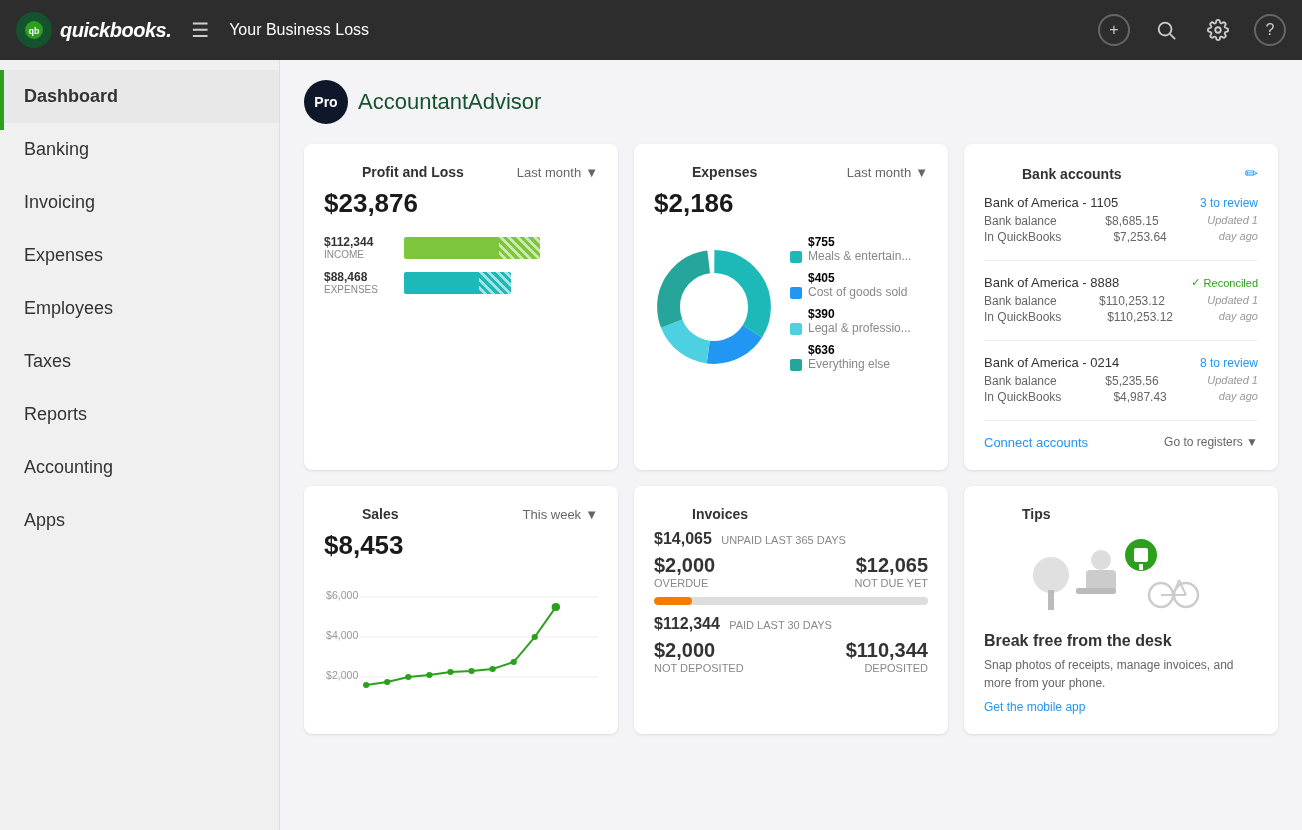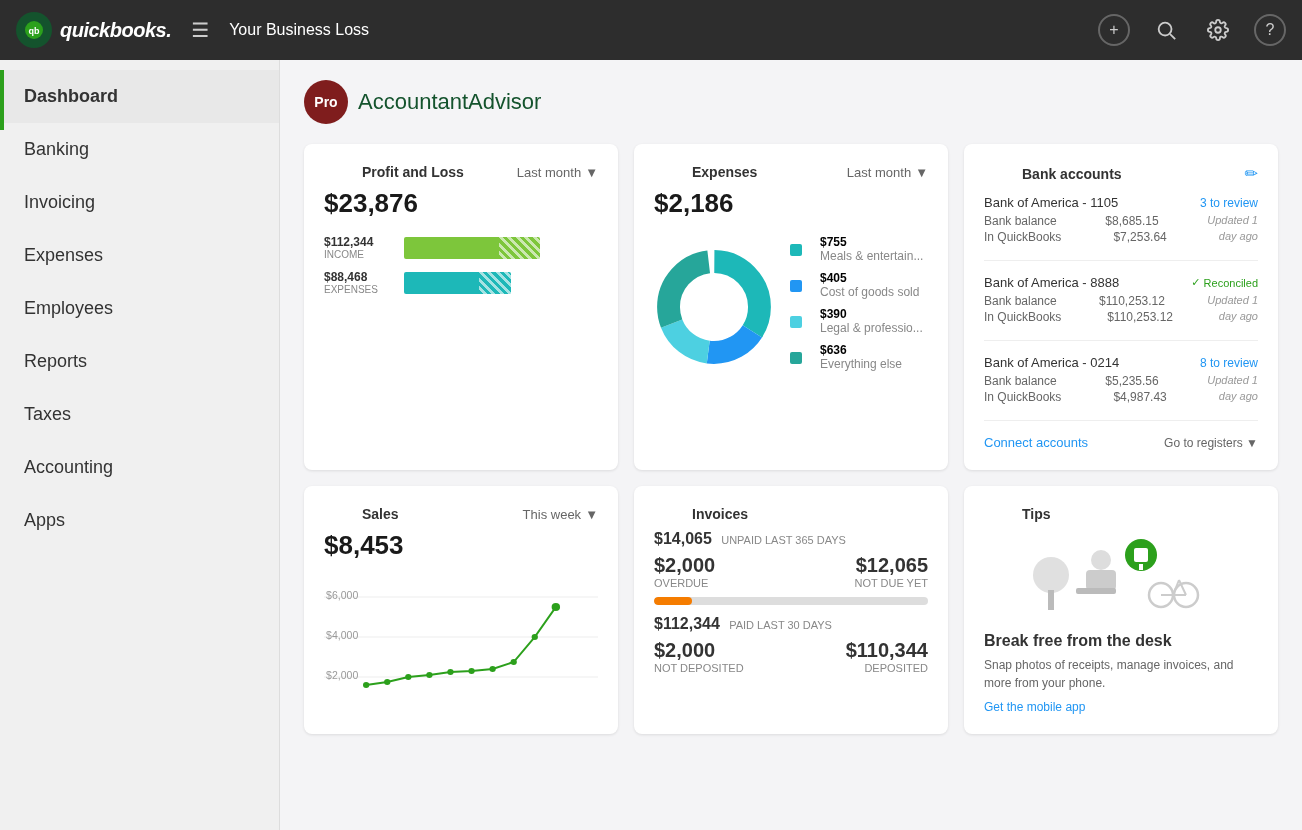--- a/index.html
+++ b/index.html
@@ -115,21 +115,21 @@
 
     
     .pro-header {
       display: flex;
       align-items: center;
       gap: 10px;
       margin-bottom: 20px;
     }
     .pro-badge {
       width: 44px; height: 44px;
-      background: #7f1d1d;
+      background: #0f172a;
       border-radius: 50%;
       display: flex; align-items: center; justify-content: center;
       color: white;
       font-size: 14px;
       font-weight: bold;
     }
     .pro-title {
       font-size: 22px;
       color: #14532d;
     }
@@ -210,22 +210,22 @@
     
     .donut-area {
       display: flex;
       align-items: center;
       gap: 16px;
     }
     .donut-svg { flex-shrink: 0; }
     .legend-list { list-style: none; }
     .legend-item {
       display: flex;
-      align-items: center;
-      gap: 18px;
+      align-items: flex-end;
+      gap: 6px;
       margin-bottom: 8px;
       font-size: 12px;
     }
     .legend-dot {
       width: 12px; height: 12px;
       border-radius: 2px;
       flex-shrink: 0;
       margin-top: 1px;
     }
     .legend-amount { font-weight: 600; display: block; }
@@ -253,21 +253,20 @@
       display: flex;
       justify-content: space-between;
       font-size: 12px;
       color: #666;
       margin-bottom: 2px;
     }
     .bank-row span:last-child { color: #999; font-style: italic; }
     .bank-footer {
       display: flex;
       justify-content: space-between;
-      align-items: center;
       margin-top: 8px;
     }
     .connect-link { color: #2196f3; font-size: 13px; cursor: pointer; }
     .registers-link { color: #666; font-size: 12px; cursor: pointer; }
 
     
     .sales-chart { margin-top: 12px; position: relative; height: 120px; }
 
     
     .invoices-section { font-size: 12px; }
@@ -361,24 +360,24 @@
     <div class="sidebar-item">
       <span>Invoicing</span>
     </div>
     <div class="sidebar-item">
       <span>Expenses</span>
     </div>
     <div class="sidebar-item">
       <span>Employees</span>
     </div>
     <div class="sidebar-item">
+      <span>Taxes</span>
+    </div>
+    <div class="sidebar-item">
       <span>Reports</span>
-    </div>
-    <div class="sidebar-item">
-      <span>Taxes</span>
     </div>
     <div class="sidebar-item">
       <span>Accounting</span>
     </div>
     <div class="sidebar-item">
       <span>Apps</span>
     </div>
   </aside>
 
   <main class="main">

